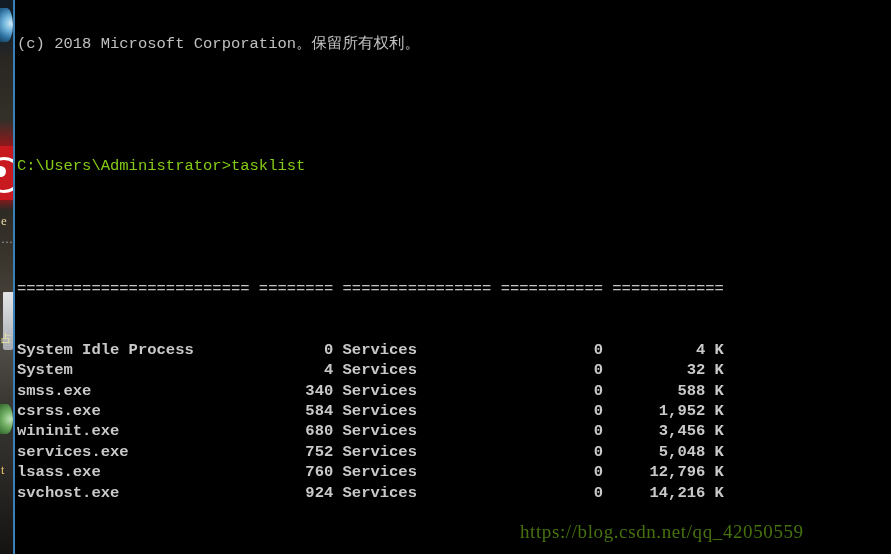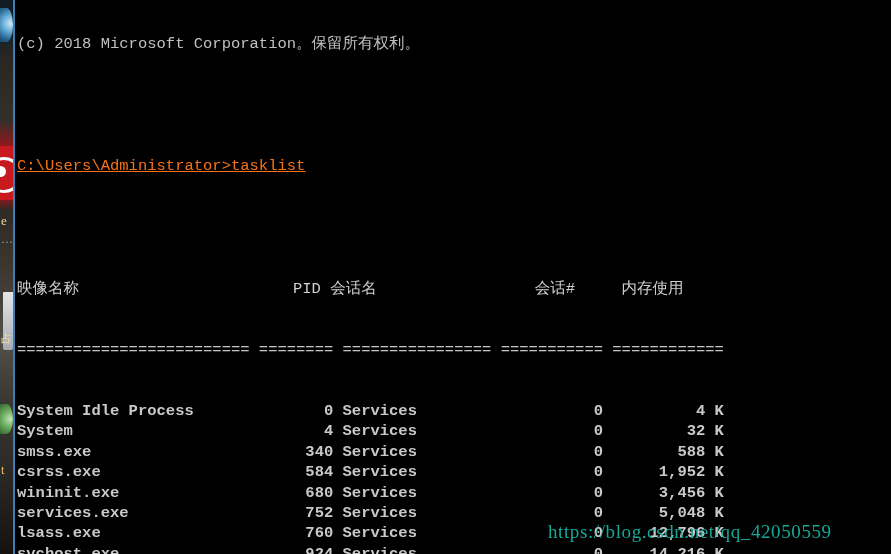--- a/index.html
+++ b/index.html
@@ -132,31 +132,31 @@
     font-family: "Liberation Mono", "DejaVu Sans Mono", monospace;
     font-size: 15.5px;
     line-height: 20.4px;
     color: #c8c8c8;
     white-space: pre;
     letter-spacing: 0px;
   }
   .line { height: 20.4px; white-space: pre; }
   .line.blank { color: transparent; }
   .copyright { color: #c0c0c0; }
-  .prompt  { color: #f97316; text-decoration: underline; }
+  .prompt  { color: #84cc16; }
   .headrow { color: #d0d0d0; }
   .seprow  { color: #c4c4c4; }
   .datarow { color: #c9c9c9; font-weight: bold; }
 
   
   #watermark {
     position: absolute;
-    left: 548px;
+    left: 520px;
     top: 521px;
-    color: #14b8a6;
+    color: #4d7c0f;
     font-family: "Liberation Serif", "DejaVu Serif", serif;
     font-size: 19px;
     line-height: 22px;
     letter-spacing: 0.6px;
     white-space: nowrap;
     pointer-events: none;
     opacity: 0.92;
   }
 </style>
 </head>
@@ -174,21 +174,20 @@
     <div class="desk-icon desk-green"></div>
     <div class="desk-icon desk-tl">t</div>
   </div>
 
   <div id="console-window">
     <div id="console-body">
       <div class="line copyright">(c) 2018 Microsoft Corporation。保留所有权利。</div>
       <div class="line blank">&nbsp;</div>
       <div class="line prompt">C:\Users\Administrator&gt;tasklist</div>
       <div class="line blank">&nbsp;</div>
-      <div class="line headrow">映像名称                       PID 会话名                 会话#     内存使用</div>
       <div class="line seprow">========================= ======== ================ =========== ============</div>
       <div id="rows"><div class="line datarow">System Idle Process              0 Services                   0          4 K</div><div class="line datarow">System                           4 Services                   0         32 K</div><div class="line datarow">smss.exe                       340 Services                   0        588 K</div><div class="line datarow">csrss.exe                      584 Services                   0      1,952 K</div><div class="line datarow">wininit.exe                    680 Services                   0      3,456 K</div><div class="line datarow">services.exe                   752 Services                   0      5,048 K</div><div class="line datarow">lsass.exe                      760 Services                   0     12,796 K</div><div class="line datarow">svchost.exe                    924 Services                   0     14,216 K</div></div>
     </div>
   </div>
 
   <div id="watermark">https://blog.csdn.net/qq_42050559</div>
 
 </div>
 
 </body></html>

